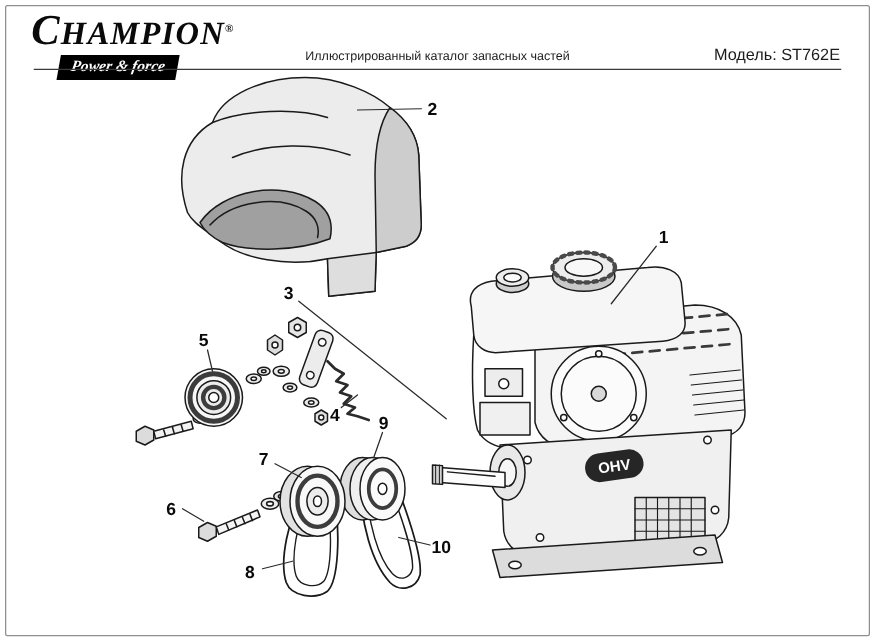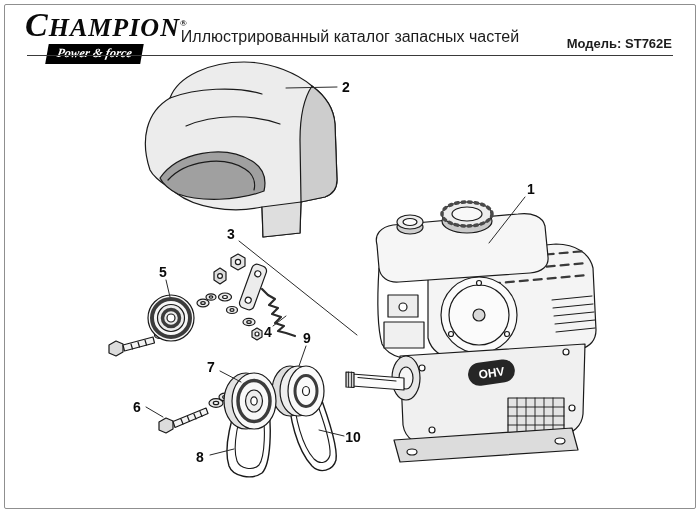--- a/index.html
+++ b/index.html
@@ -20,24 +20,24 @@
   }
   .brand::first-letter { font-size:34px; }
   .reg { font-size:9px; vertical-align:super; letter-spacing:0; }
   .tagline {
     margin:1px 0 0 22px; background:#000; color:#fff;
     font-family:"Liberation Serif", serif; font-style:italic; font-weight:700;
     font-size:12.5px; line-height:1; padding:3px 10px 4px; width:max-content;
     transform:skewX(-10deg);
   }
   .doc-title {
-    position:absolute; top:28px; left:180px; right:180px; text-align:center;
-    font-size:16px; color:#1c1c1c;
-  }
-  .model { position:absolute; top:36px; right:28px; font-size:13px; color:#1c1c1c;font-weight:bold; }
+    position:absolute; top:40px; left:180px; right:180px; text-align:center;
+    font-size:10px; color:#1c1c1c;
+  }
+  .model { position:absolute; top:36px; right:28px; font-size:13px; color:#1c1c1c; }
   .rule { position:absolute; top:55px; left:27px; right:27px; border-top:1.5px solid #3a3a3a; }
   .callout {
     font-family:"Liberation Sans", sans-serif; font-weight:700; font-size:14px; fill:#0a0a0a;
   }
 </style>
 </head>
 <body>
 
 <div class="page">
 

